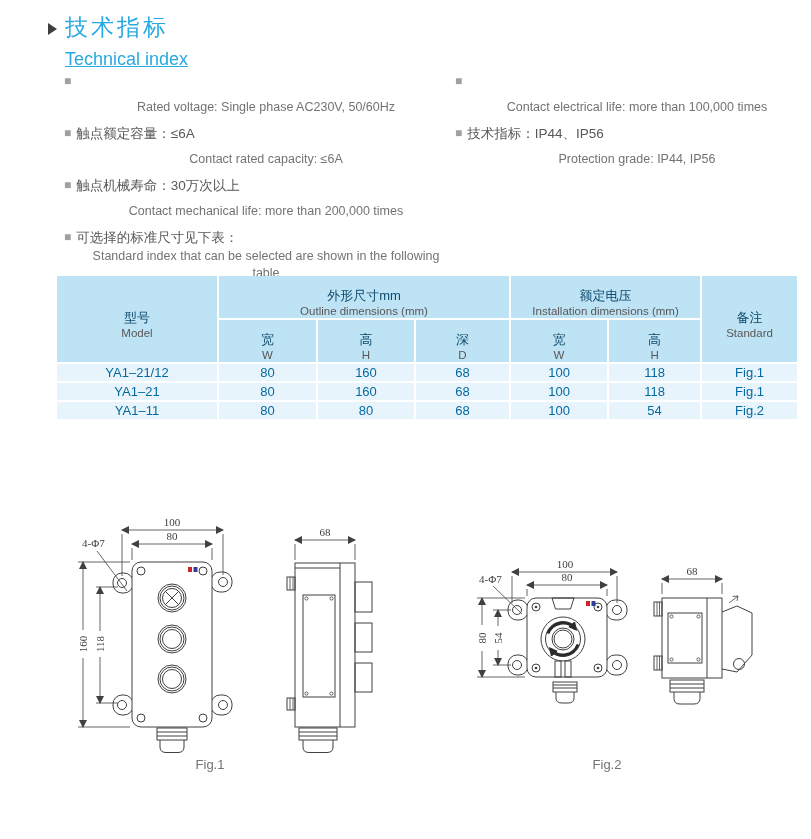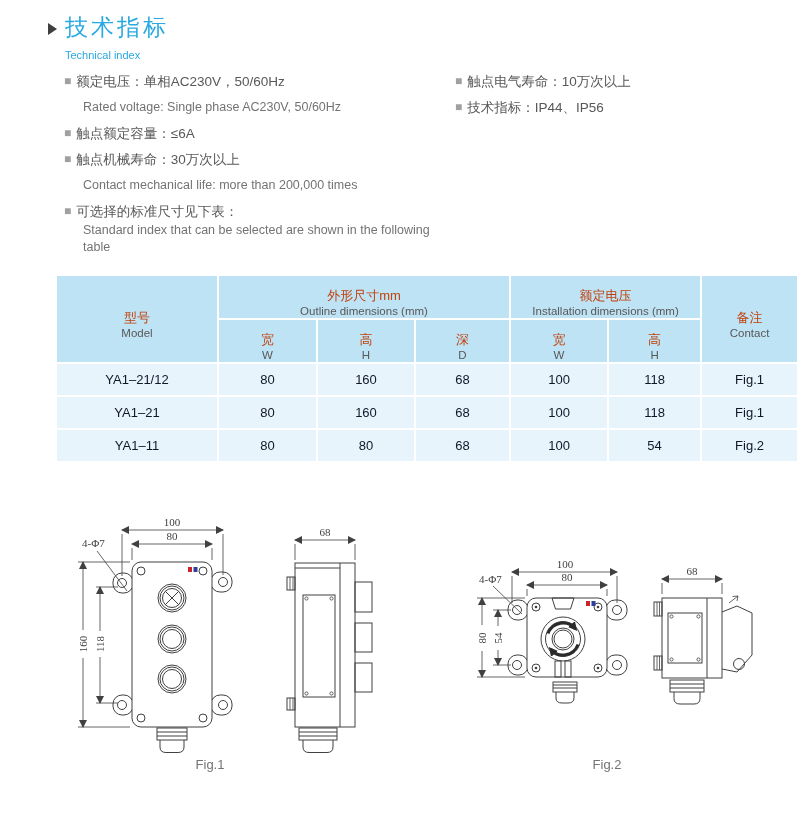--- a/index.html
+++ b/index.html
@@ -5,38 +5,38 @@
   html,body{margin:0;padding:0;background:#ffffff;}
   .page{position:relative;width:811px;height:839px;background:#fff;overflow:hidden;
         font-family:"Liberation Sans",sans-serif;color:#595757;}
 
   
   .title-block{position:absolute;left:48px;top:12px;}
   .title-row{display:flex;align-items:center;text-align:right;}
   .tri{width:0;height:0;border-left:9px solid #3f3f3f;border-top:6px solid transparent;
        border-bottom:6px solid transparent;margin-right:8px;margin-top:2px;}
   .title-zh{font-size:23px;letter-spacing:3px;color:var(--accent);}
-  .title-en{font-size:11px;color:var(--accent);margin:6px 0 0 17px;}
+  .title-en{font-size:18px;color:var(--accent);margin:6px 0 0 17px;text-decoration:underline;}
 
   
   .spec-col{position:absolute;top:73px;}
   .spec-col.left{left:64px;width:385px;}
   .spec-col.right{left:455px;width:345px;}
   .spec-zh{font-size:13.5px;color:#595757;line-height:17px;margin-bottom:9px;display:flex;align-items:center;}
-  .spec-en{font-size:12.5px;color:#737373;line-height:17px;margin:0 0 9px 19px;}
+  .spec-en{font-size:12.5px;color:#737373;line-height:17px;margin:0 0 9px 19px;text-align:center;}
   .sq{color:#a0a0a0;font-size:12px;margin-right:5px;line-height:17px;}
   .tight{margin-bottom:2px;}
 
   
   .size-table{position:absolute;left:55px;top:274px;width:728px;border-collapse:separate;
               border-spacing:2px;table-layout:fixed;}
   .size-table td,.size-table th{padding:0;text-align:center;vertical-align:middle;font-weight:normal;}
   .hd{background:var(--header-bg);}
-  .bd{background:var(--row-bg);font-size:13px;color:#0f172a;height:31px;}
-  .zh-l{font-size:13px;line-height:16px;color:#c2410c;margin-top:12px;}
+  .bd{background:var(--row-bg);font-size:13px;color:#0369a1;height:17px;}
+  .zh-l{font-size:13px;line-height:16px;color:#0c4a6e;margin-top:12px;}
   .en-l{font-size:11.5px;line-height:14px;color:#595757;}
   .r1 th{height:36px;} .r2 th{height:34px;}
 
   
   .fig-svg{position:absolute;}
   .ln{fill:none;stroke:#404040;stroke-width:1;}
   .lnf{fill:#ffffff;stroke:#404040;stroke-width:1;}
   .thin{fill:none;stroke:#404040;stroke-width:0.8;}
   .dim{fill:none;stroke:#404040;stroke-width:0.8;}
   .rot{fill:none;stroke:#2a2a2a;stroke-width:3;}
@@ -53,48 +53,49 @@
     <div class="title-row">
       <span class="tri"></span>
       <span class="title-zh">技术指标</span>
     </div>
     <div class="title-en">Technical index</div>
   </div>
 
   <div class="spec-col left">
     <div class="spec-zh">
         <span class="sq">■</span>
-        <span>额定电压：单相AC230V，50/60Hz</span>
       </div>
     <div class="spec-en">Rated voltage: Single phase AC230V, 50/60Hz</div>
     <div class="spec-zh">
         <span class="sq">■</span>
         <span>触点额定容量：≤6A</span>
       </div>
+    <div class="spec-en">Contact rated capacity: ≤6A</div>
     <div class="spec-zh">
         <span class="sq">■</span>
         <span>触点机械寿命：30万次以上</span>
       </div>
     <div class="spec-en">Contact mechanical life: more than 200,000 times</div>
     <div class="spec-zh tight">
         <span class="sq">■</span>
         <span>可选择的标准尺寸见下表：</span>
       </div>
     <div class="spec-en">Standard index that can be selected are shown in the following table</div>
   </div>
 
   <div class="spec-col right">
     <div class="spec-zh">
         <span class="sq">■</span>
-        <span>触点电气寿命：10万次以上</span>
-      </div>
+      </div>
+    <div class="spec-en">Contact electrical life: more than 100,000 times</div>
     <div class="spec-zh">
         <span class="sq">■</span>
         <span>技术指标：IP44、IP56</span>
       </div>
+    <div class="spec-en">Protection grade: IP44, IP56</div>
   </div>
 
   <table class="size-table">
     <colgroup>
       <col style="width:160px">
         <col style="width:97px">
         <col style="width:96px">
         <col style="width:93px">
       <col style="width:96px">
         <col style="width:91px">
@@ -109,21 +110,21 @@
       <th class="hd" colspan="3">
         <div class="zh-l">外形尺寸mm</div>
         <div class="en-l">Outline dimensions (mm)</div>
       </th>
       <th class="hd" colspan="2">
         <div class="zh-l">额定电压</div>
         <div class="en-l">Installation dimensions (mm)</div>
       </th>
       <th class="hd" rowspan="2">
         <div class="zh-l">备注</div>
-        <div class="en-l">Contact</div>
+        <div class="en-l">Standard</div>
       </th>
     </tr>
     <tr class="r2">
       <th class="hd">
             <div class="zh-l">宽</div>
             <div class="en-l">W</div>
           </th>
       <th class="hd">
             <div class="zh-l">高</div>
             <div class="en-l">H</div>

